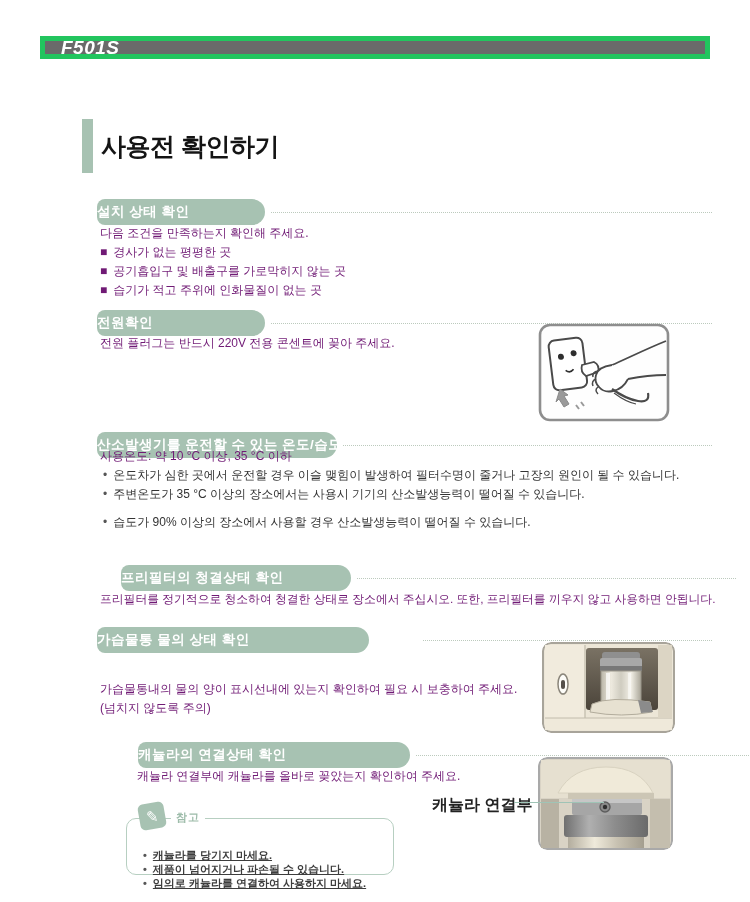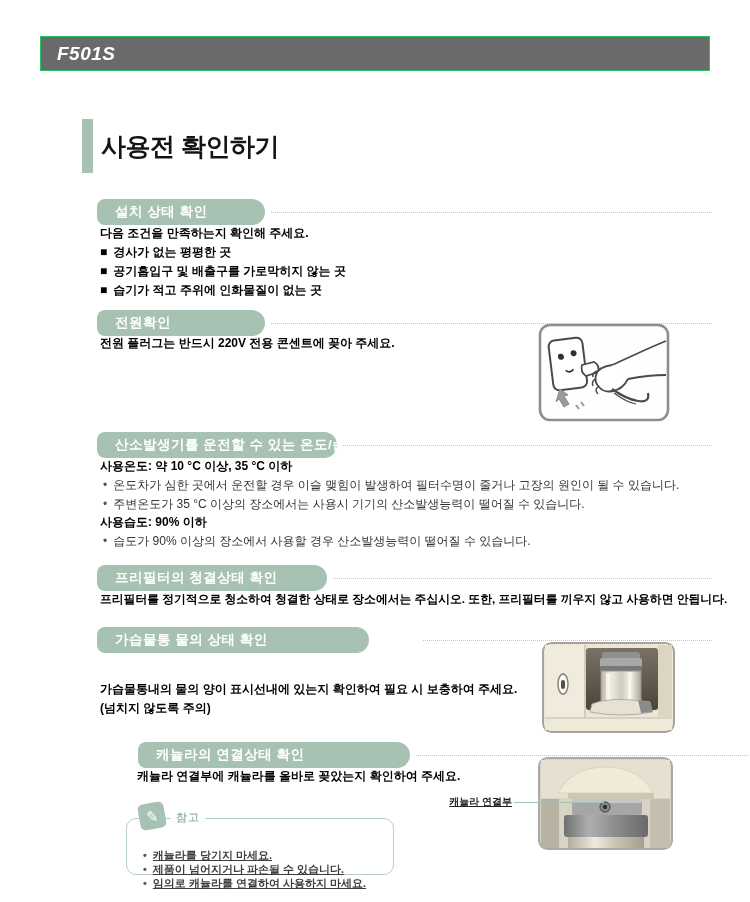--- a/index.html
+++ b/index.html
@@ -4,55 +4,55 @@
 <style>
   html,body{margin:0;padding:0;}
   body{
     width:750px;height:902px;position:relative;background:#ffffff;
     font-family:"Liberation Sans",sans-serif;color:#2e2e2e;overflow:hidden;
   }
   .abs{position:absolute;}
 
   
   .model-bar{
-    left:40px;top:36px;width:670px;height:35px;
-    background:#6a6a6a;border:1px solid #22c55e;box-sizing:border-box;
+    left:40px;top:36px;width:670px;height:23px;
+    background:#6a6a6a;border:5px solid #22c55e;box-sizing:border-box;
     display:flex;align-items:center;
   }
   .model-bar span{
     color:#ffffff;font-style:italic;font-weight:bold;font-size:19px;
     padding-left:16px;letter-spacing:.5px;
   }
 
   
   .title-bar{left:82px;top:119px;width:11px;height:54px;background:#a7c2b2;}
   .page-title{left:101px;top:130px;font-size:25px;font-weight:bold;color:#141414;letter-spacing:-.5px;}
 
   
   .sec{left:97px;width:615px;height:26px;display:flex;align-items:center;}
   .pill{
     background:#a7c2b2;color:#ffffff;font-weight:bold;font-size:13.5px;
-    height:26px;line-height:26px;padding-left:18px;box-sizing:border-box;
+    height:26px;line-height:26px;padding-left:0;box-sizing:border-box;
     border-radius:8px 13px 13px 8px;letter-spacing:.5px;white-space:nowrap;
   }
   .w-a{width:168px;}  .w-b{width:240px;}  .w-c{width:230px;}  .w-d{width:272px;}
   .dots{flex:1;border-top:1.5px dotted #bccabd;margin-left:6px;margin-top:1px;height:0;}
 
   
   .txt{left:100px;font-size:12px;line-height:19px;color:#333333;white-space:nowrap;}
-  .bold{font-weight:bold;color:#000000;}
+  .bold{font-weight:normal;color:#701a75;}
   .mk{display:inline-block;margin-right:6px;}
   .mk-dot{display:inline-block;margin:0 6px 0 3px;color:#555;}
   .small-line{font-size:11.8px;}
 
   
   .fig{border-radius:9px;overflow:hidden;}
 
   
-  .fig-label{left:432px;top:795px;width:80px;text-align:right;font-size:10px;font-weight:bold;color:#222;white-space:nowrap;text-decoration:underline;}
+  .fig-label{left:432px;top:795px;width:80px;text-align:right;font-size:16px;font-weight:bold;color:#222;white-space:nowrap;}
   .leader{left:514px;top:802px;width:90px;height:0;border-top:1.5px solid #9fc4b6;z-index:5;}
 
   
   .note-box{
     left:126px;top:818px;width:268px;height:57px;box-sizing:border-box;
     border:1.6px solid #b7cfc1;border-radius:10px;background:#ffffff;
   }
   .note-icon{
     left:139px;top:803px;width:26px;height:26px;background:#a7c2b2;border-radius:5px;
     transform:rotate(-10deg);display:flex;align-items:center;justify-content:center;z-index:3;
@@ -112,35 +112,34 @@
   <path d="M76 70 q12 9 22 11" fill="none" stroke="#4a4a4a" stroke-width="1.2"></path>
 
   <path d="M22 66 l8 6 -4 1 5 8 -5 3 -5 -8 -3 3 z" fill="#9a9a9a" stroke="#8a8a8a" stroke-width="1"></path>
   <path d="M38 82 l3 4 M43 79 l3 4" stroke="#9a9a9a" stroke-width="2"></path>
 </svg>
 
 <div class="abs sec" style="top:432px;">
   <div class="pill w-b">산소발생기를 운전할 수 있는 온도/습도</div>
   <div class="dots"></div>
 </div>
-<div class="abs txt" style="top:457px;">
+<div class="abs txt" style="top:447px;">
   <div class="bold">사용온도: 약 10 °C 이상, 35 °C 이하</div>
   <div><span class="mk-dot">•</span><span>온도차가 심한 곳에서 운전할 경우 이슬 맺힘이 발생하여 필터수명이 줄거나 고장의 원인이 될 수 있습니다.</span></div>
   <div><span class="mk-dot">•</span><span>주변온도가 35 °C 이상의 장소에서는 사용시 기기의 산소발생능력이 떨어질 수 있습니다.</span></div>
 </div>
 <div class="abs txt" style="top:513px;">
-  <div class="bold">사용습도: 90% 이하</div>
   <div><span class="mk-dot">•</span><span>습도가 90% 이상의 장소에서 사용할 경우 산소발생능력이 떨어질 수 있습니다.</span></div>
 </div>
 
-<div class="abs sec" style="top:565px;">
+<div class="abs sec" style="top:565px;margin-left:24px;">
   <div class="pill w-c">프리필터의 청결상태 확인</div>
   <div class="dots"></div>
 </div>
-<div class="abs txt bold small-line" style="top:590px;">프리필터를 정기적으로 청소하여 청결한 상태로 장소에서는 주십시오. 또한, 프리필터를 끼우지 않고 사용하면 안됩니다.</div>
+<div class="abs txt bold small-line" style="top:590px;">프리필터를 정기적으로 청소하여 청결한 상태로 장소에서 주십시오. 또한, 프리필터를 끼우지 않고 사용하면 안됩니다.</div>
 
 <div class="abs sec" style="top:627px;gap:48px;">
   <div class="pill w-d">가습물통 물의 상태 확인</div>
   <div class="dots"></div>
 </div>
 <div class="abs txt bold" style="top:680px;">
   <div>가습물통내의 물의 양이 표시선내에 있는지 확인하여 필요 시 보충하여 주세요.</div>
   <div>(넘치지 않도록 주의)</div>
 </div>
 

